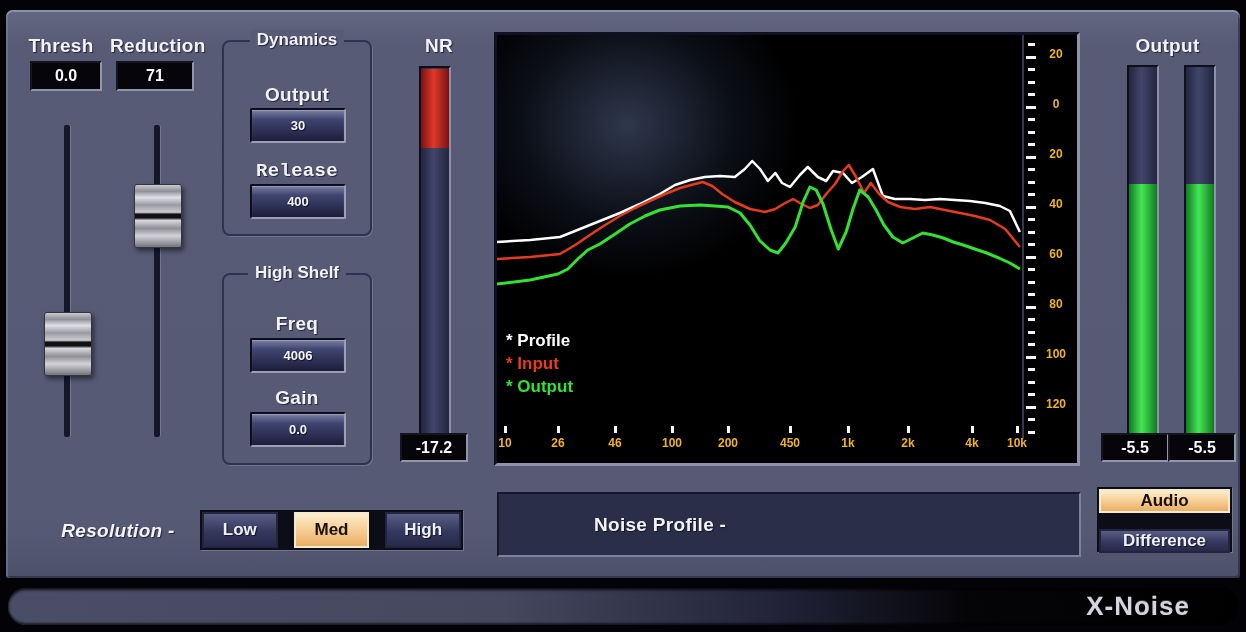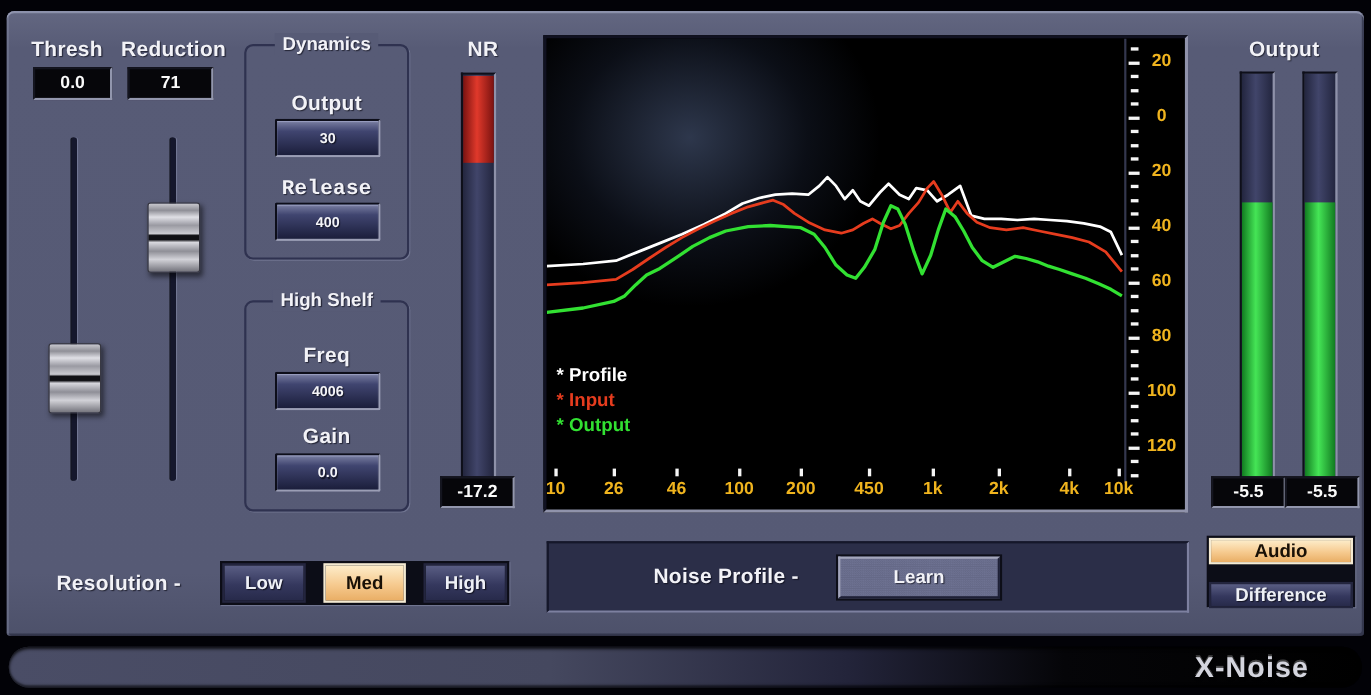--- a/index.html
+++ b/index.html
@@ -35,21 +35,21 @@
         box-shadow:inset 0 1px 1px rgba(190,195,230,.5);}
   .meter{position:absolute;width:28px;border:2px solid;border-color:#0e0f1a #8e91a9 #8e91a9 #0e0f1a;
          background:linear-gradient(90deg,#23263f 0%,#41456a 45%,#23263f 100%);overflow:hidden;}
   .mfill{position:absolute;left:0;width:100%;}
   .screen{position:absolute;left:488px;top:22px;width:586px;height:434px;background:#000;
           border:3px solid;border-color:#101120 #9093ab #9093ab #101120;box-sizing:border-box;}
   .inner{position:absolute;left:0;top:0;width:580px;height:428px;overflow:hidden;background:#000;}
   .glow{position:absolute;left:-50px;top:-70px;width:360px;height:320px;
         background:radial-gradient(ellipse at center,rgba(120,145,200,.38) 0%,
                    rgba(70,90,140,.16) 42%,rgba(0,0,0,0) 68%);}
-  .xlab,.ylab{position:absolute;color:#f0b41e;font-weight:bold;font-size:16px;text-align:center;
+  .xlab,.ylab{position:absolute;color:#f0b41e;font-weight:bold;font-size:12px;text-align:center;
         text-shadow:1px 1px 0 rgba(0,0,0,.8);}
   .tick{position:absolute;background:#f5f5f5;}
   .legend-row{position:absolute;font-weight:bold;font-size:17px;white-space:nowrap;}
   .btn-strip{position:absolute;background:#0c0d17;display:flex;gap:16px;padding:2px;
              box-sizing:border-box;box-shadow:1px 1px 0 rgba(160,165,195,.4);}
   .res-btn,.mon-btn{flex:1;display:flex;align-items:center;justify-content:center;
         font-weight:bold;font-size:17px;color:#eef0f6;cursor:pointer;
         background:linear-gradient(180deg,#5a5e84 0%,#35385e 55%,#272a4a 100%);
         border:2px solid #23253e;box-sizing:border-box;
         text-shadow:1px 1px 1px rgba(5,5,12,.7);}
@@ -195,30 +195,29 @@
     <div class="meter" style="left:1178px;top:55px;height:368px;">
       <div class="mfill out-fill" style="bottom: 1px; height: 68%; background: linear-gradient(90deg, rgb(17, 122, 32), rgb(69, 229, 86) 45%, rgb(17, 122, 32));"></div>
     </div>
     <div class="lcd" style="left:1095px;top:423px;width:64px;height:25px;">
         <span>-5.5</span>
       </div>
     <div class="lcd" style="left:1162px;top:423px;width:64px;height:25px;">
         <span>-5.5</span>
       </div>
 
-    <span class="lbl" style="left:32px;top:510px;width:140px;">Resolution -</span>
+    <span class="lbl" style="left:42px;top:510px;width:140px;font-style:italic;">Resolution -</span>
     <div class="btn-strip" style="left:194px;top:500px;width:263px;height:40px;">
       <div class="res-btn">Low</div>
       <div class="res-btn selected">Med</div>
       <div class="res-btn">High</div>
     </div>
 
     <div class="npbar" style="left:491px;top:482px;width:584px;height:65px;">
       <span class="lbl" style="left:95px;top:20px;width:160px;text-align:left;">Noise Profile -</span>
-      <div class="learn-btn" style="left:263px;top:12px;width:143px;height:34px;">Learn</div>
     </div>
 
     <div class="btn-strip" style="left:1091px;top:477px;width:135px;height:65px;flex-direction:column;">
       <div class="mon-btn selected">Audio</div>
       <div class="mon-btn">Difference</div>
     </div>
 
   </div>
 
   <div class="titlebar">

